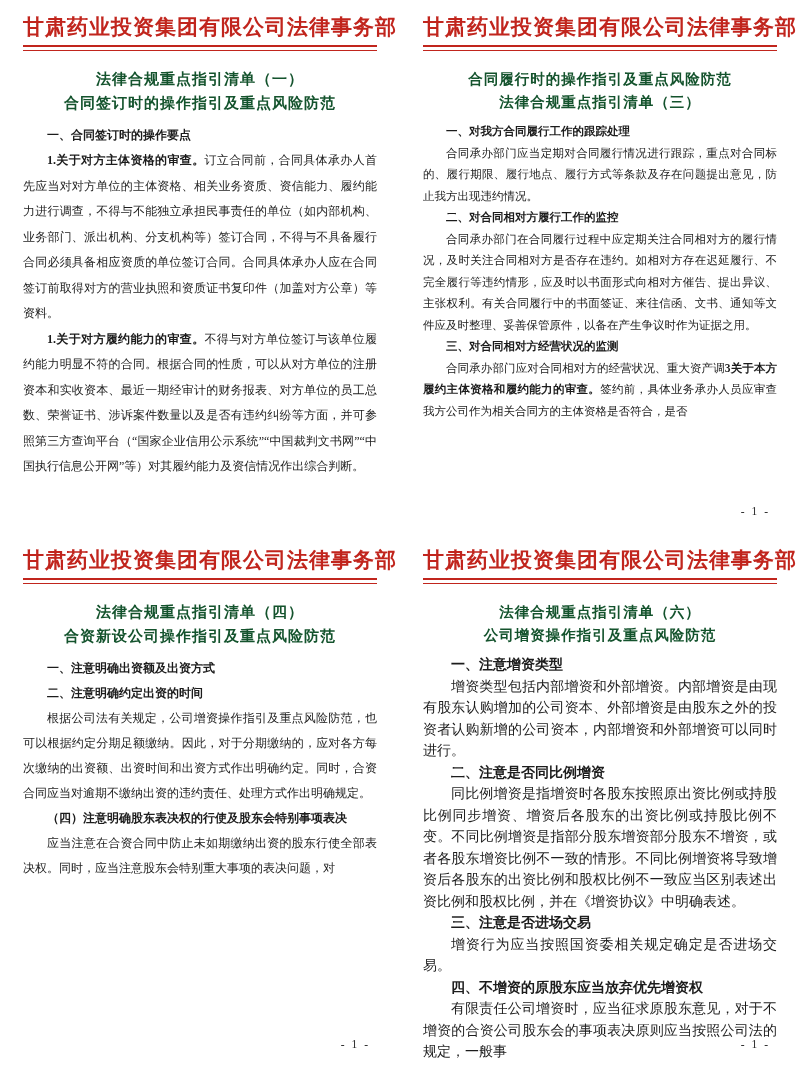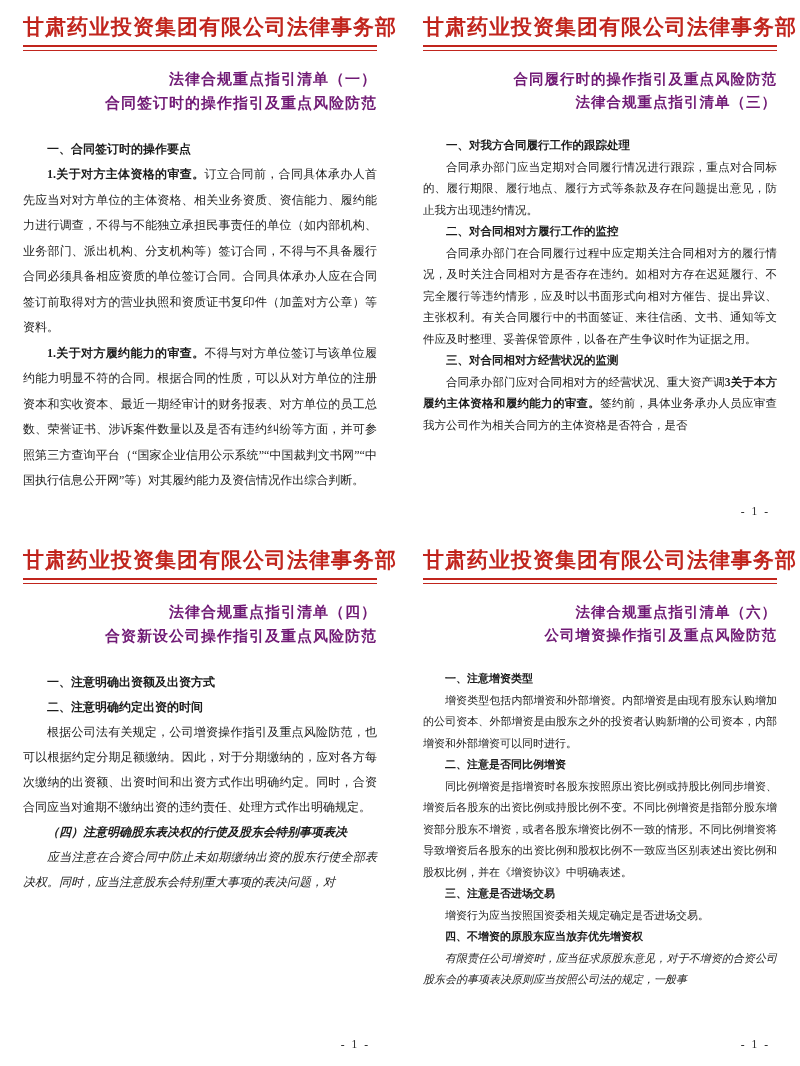--- a/index.html
+++ b/index.html
@@ -2,31 +2,31 @@
 <html><head>
 <meta charset="utf-8">
 <style>
   * { margin:0; padding:0; box-sizing:border-box; }
   html,body { width:800px; height:1066px; background:#ffffff; }
   body { font-family:"Liberation Serif", serif; color:#1c1c1c; }
   .sheet { display:grid; grid-template-columns:400px 400px; grid-template-rows:533px 533px; width:800px; height:1066px; background:#fff; }
   .page { position:relative; padding:13px 23px 0 23px; overflow:hidden; background:#fff; }
   .banner { color:#c1251d; font-weight:bold; font-size:21px; letter-spacing:1px; white-space:nowrap; line-height:1.35; font-family:"Liberation Serif", serif; }
   .banner-rule { margin-top:4px; height:6px; border-top:2.5px solid #c1251d; border-bottom:1.5px solid #c1251d; }
-  .doc-title { text-align:right; font-weight:bold; color:#701a75; margin-top:17px; line-height:1.55; letter-spacing:1px; }
+  .doc-title { text-align:center; font-weight:bold; color:#14532d; margin-top:17px; line-height:1.55; letter-spacing:1px; }
   .pg-left .doc-title  { font-size:15px; }
   .pg-right .doc-title { font-size:14.5px; }
-  .content { margin-top:22px; text-align:justify; }
+  .content { margin-top:8px; text-align:justify; }
   .content p { text-indent:2em; }
   .pg-tl .content { font-size:12px;   line-height:25.5px; }
   .pg-bl .content { font-size:12px;   line-height:25px; }
   .pg-tr .content { font-size:11.5px; line-height:21.5px; }
-  .pg-br .content { font-size:11px; line-height:21.5px; }
+  .pg-br .content { font-size:14px; line-height:21.5px; }
   .heading { font-weight:bold; font-family:"Liberation Sans", sans-serif; }
-  .kai { font-style:italic; }
+  .kai { }
   .content b { font-weight:bold; }
   .pagenum { position:absolute; right:30px; bottom:16px; font-size:11.5px; letter-spacing:2px; color:#2a2a2a; }
 </style>
 </head>
 <body>
 
 <div class="sheet">
 
   <div class="page pg-tl pg-left">
     <div class="banner">甘肃药业投资集团有限公司法律事务部</div>

